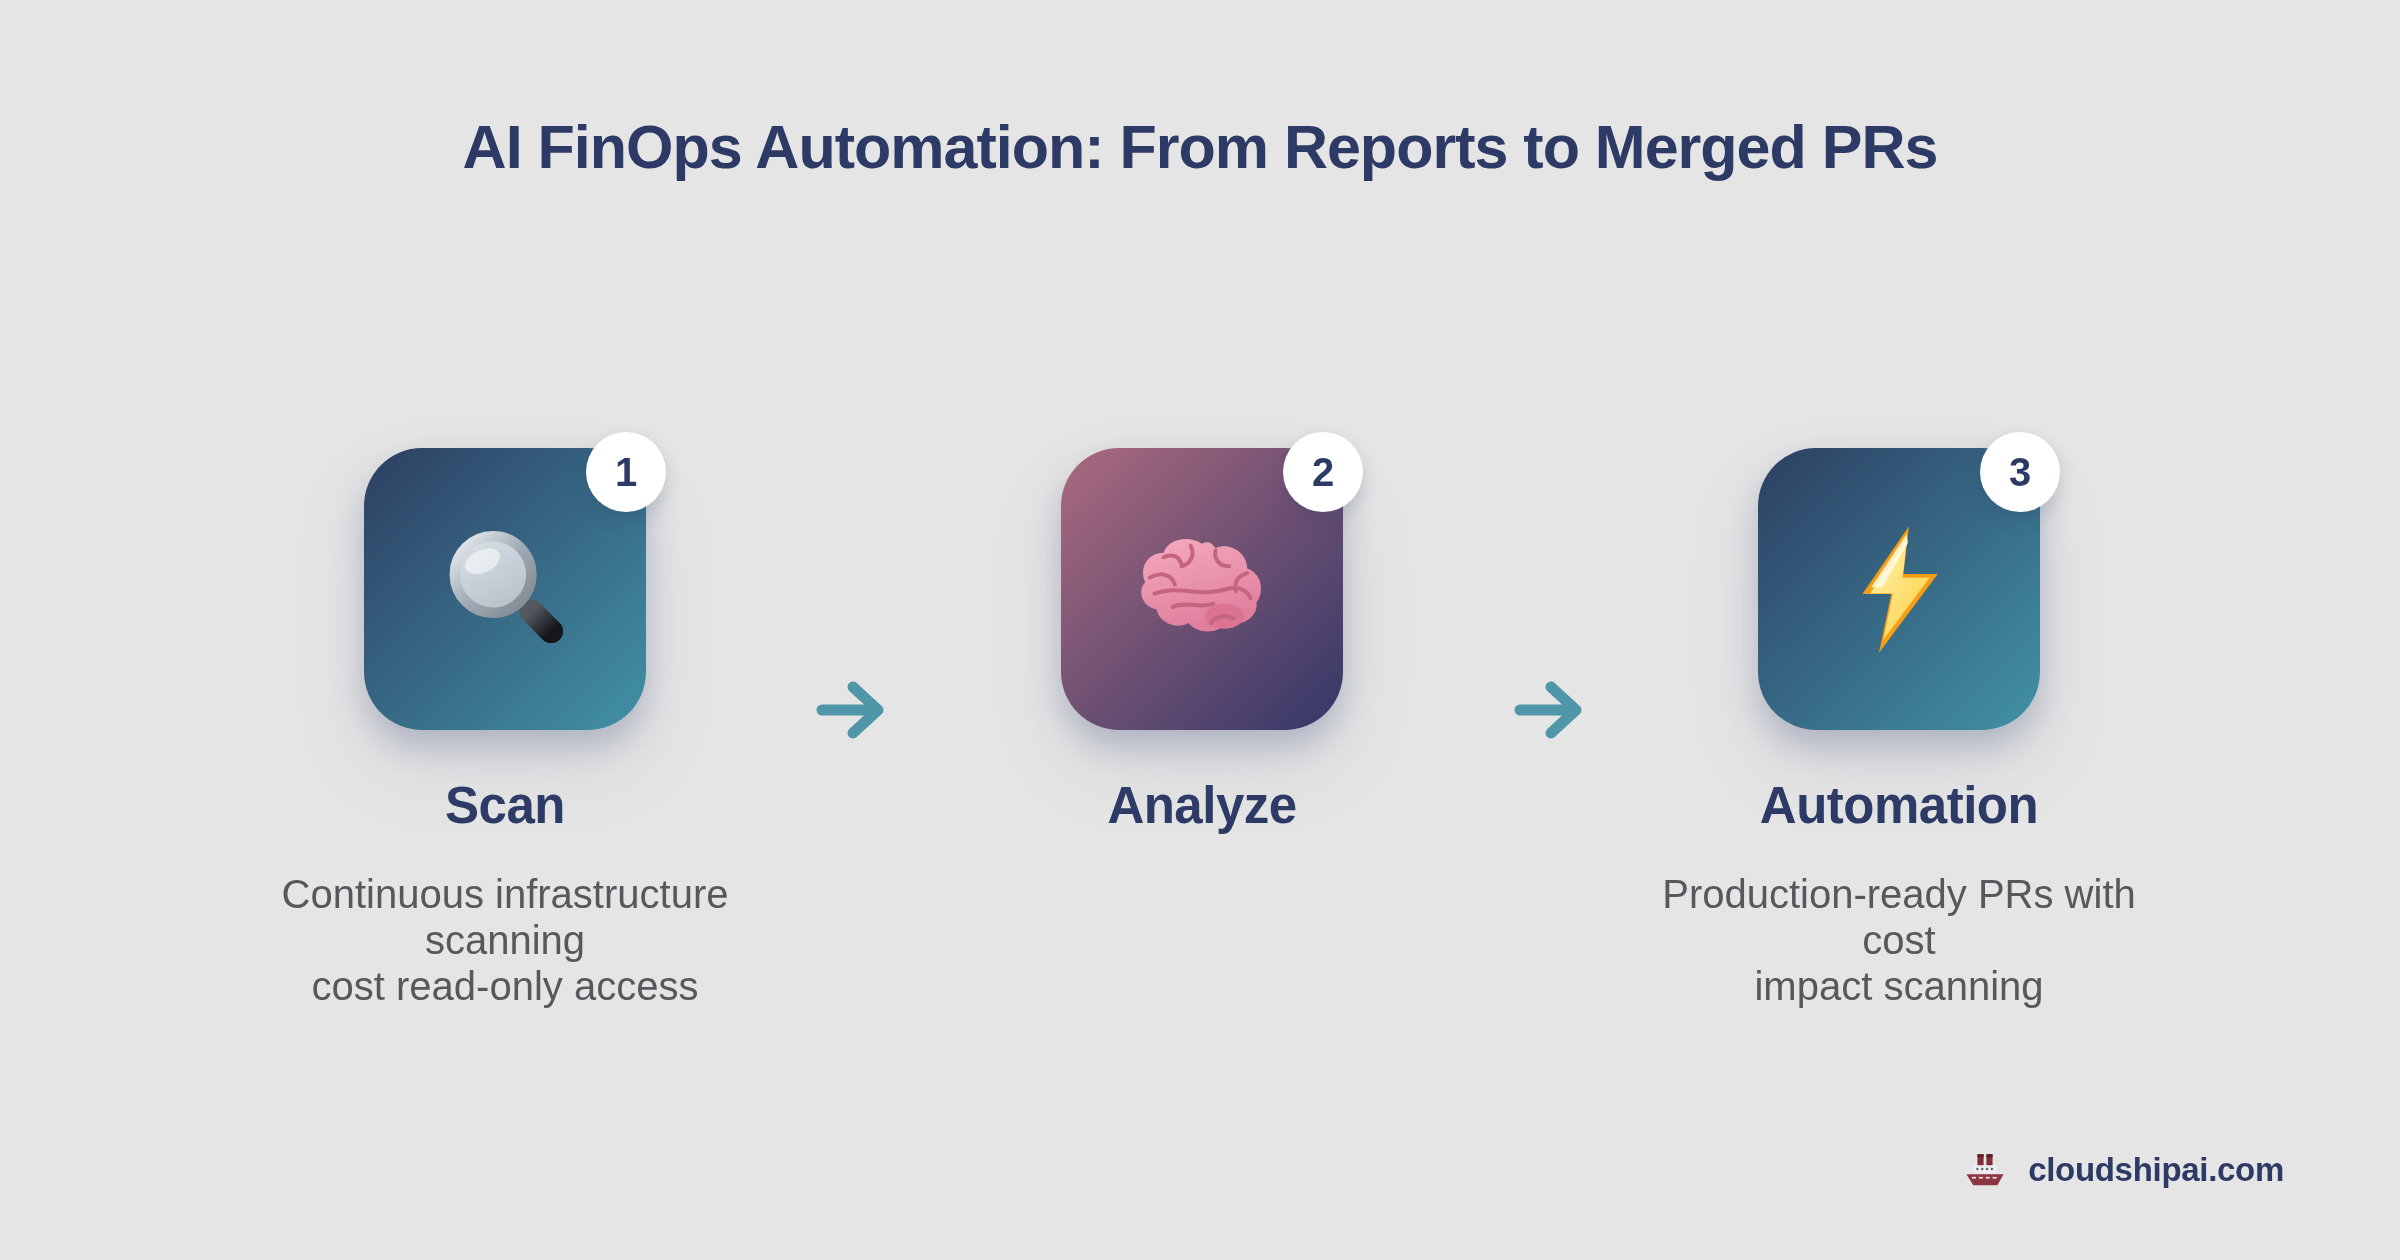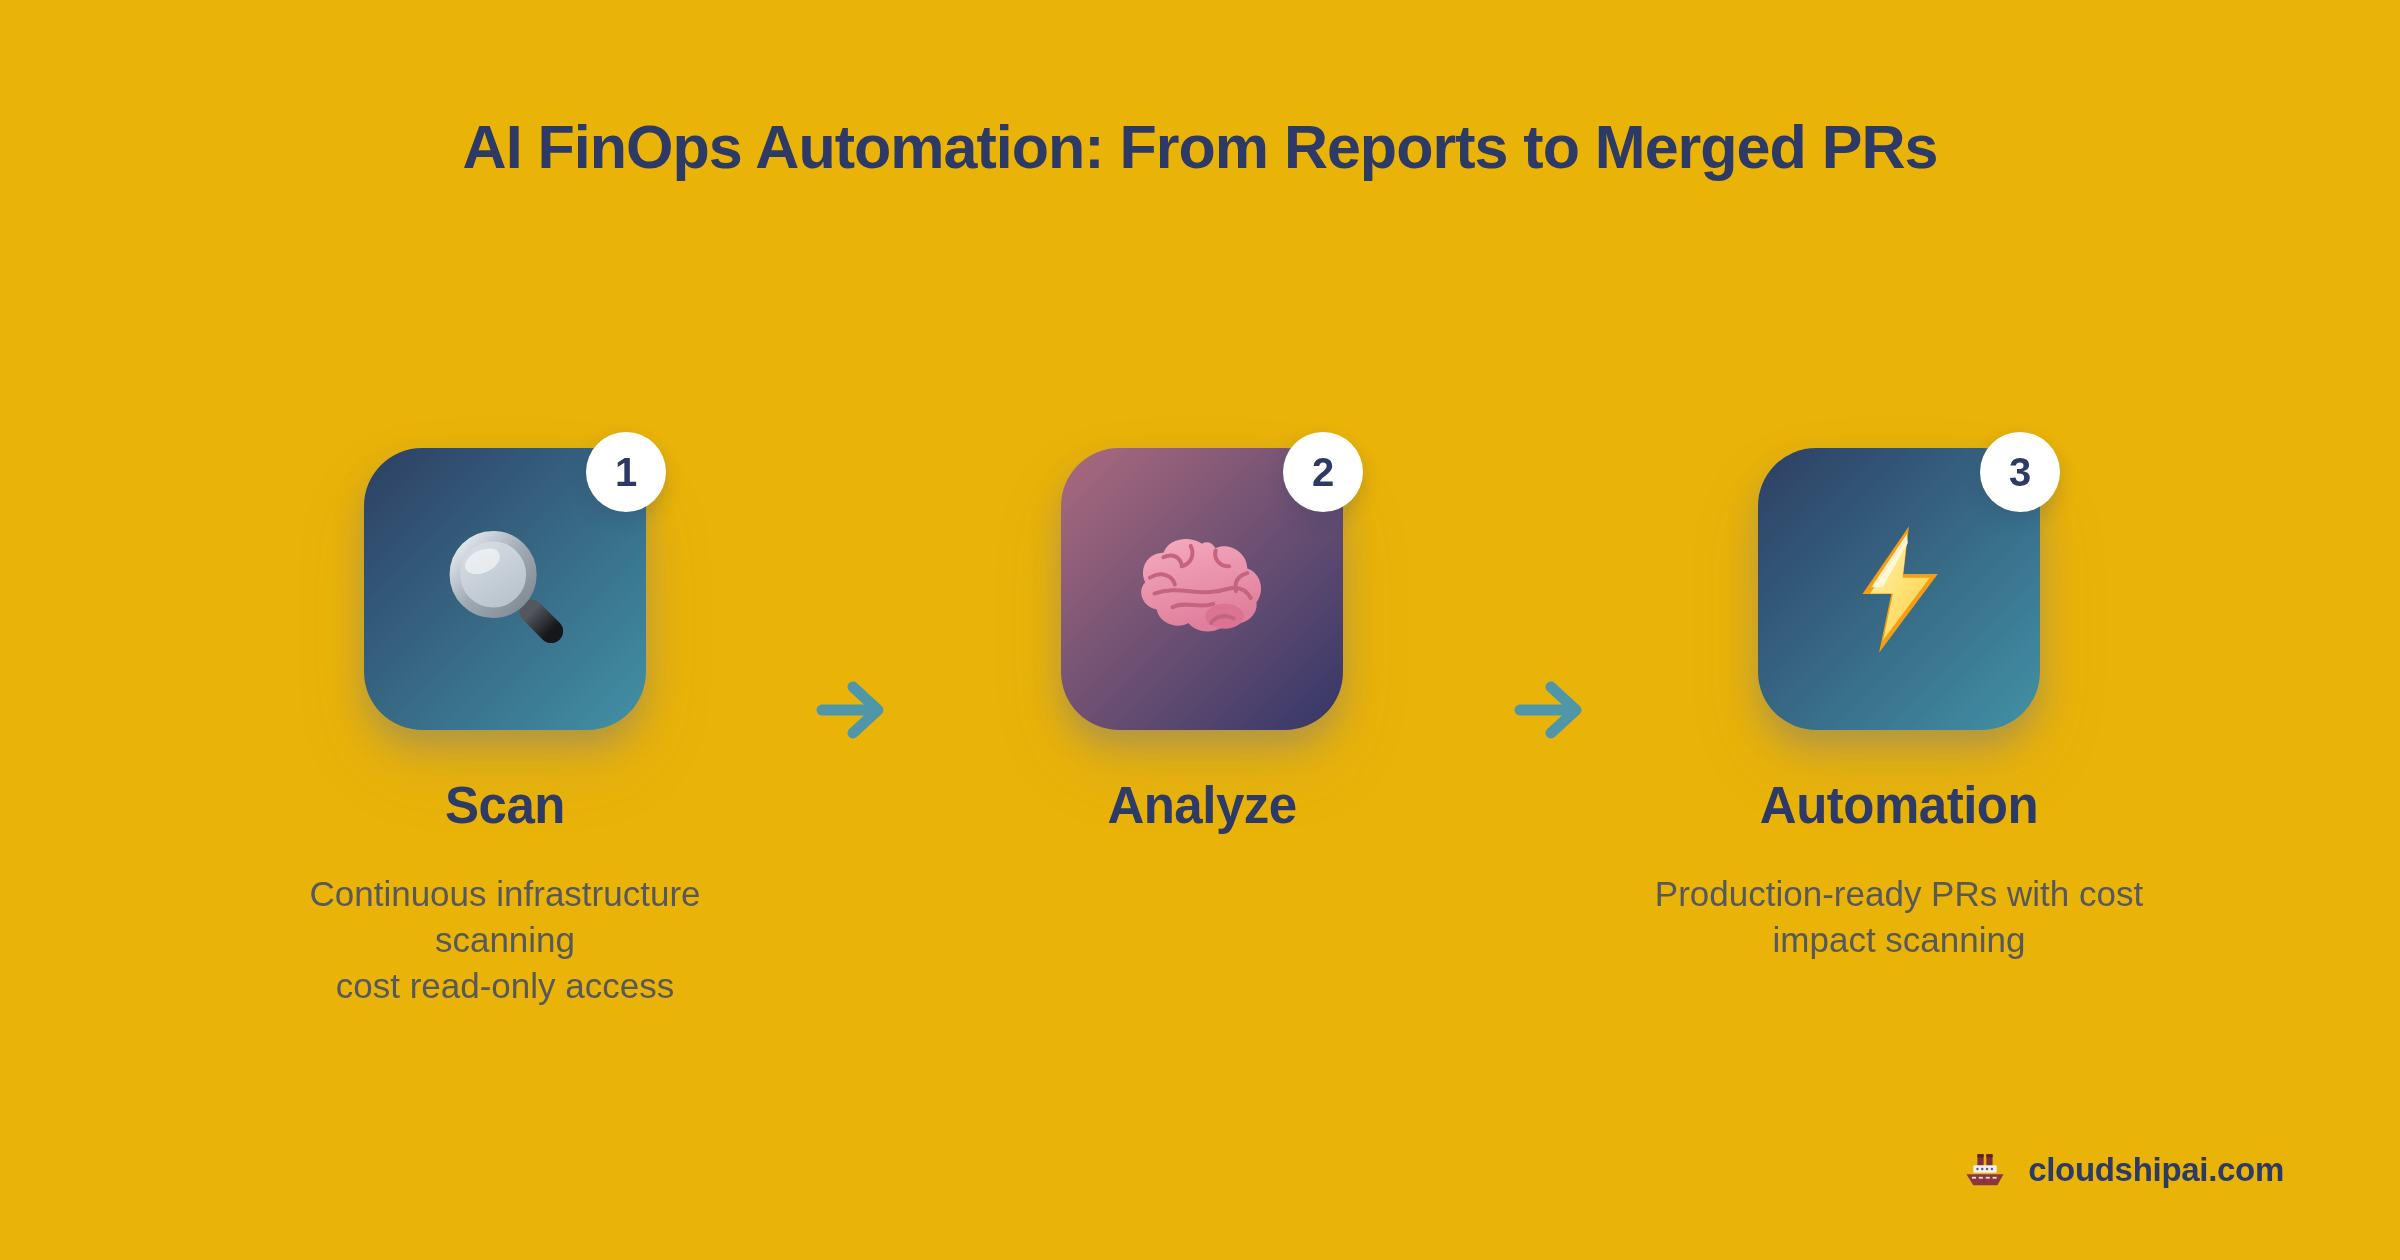--- a/index.html
+++ b/index.html
@@ -1,21 +1,21 @@
 <!DOCTYPE html>
 <html><head>
 <meta charset="utf-8">
 <style>
   * { margin: 0; padding: 0; box-sizing: border-box; }
   html, body { background: #ffffff; }
   body {
     width: 2400px; height: 1260px; position: relative; overflow: hidden;
     font-family: "Liberation Sans", "DejaVu Sans", sans-serif;
   }
-  .canvas { position: absolute; inset: 0; background: #eab308; text-decoration: underline; }
+  .canvas { position: absolute; inset: 0; background: #e5e5e5; text-decoration: underline; }
 
   .title {
     position: absolute; top: 112px; left: 0; width: 2400px;
     text-align: center; font-size: 61px; font-weight: 700;
     letter-spacing: -1px; color: #2d3a66;
   }
 
   .step { position: absolute; top: 448px; width: 540px; text-align: center; }
   .step--1 { left: 235px; }
   .step--2 { left: 932px; }
@@ -41,21 +41,21 @@
   }
 
   .card-icon { display: block; line-height: 0; }
 
   .step-name {
     margin-top: 46px; font-size: 51px; font-weight: 700;
     color: #2d3a66; letter-spacing: -0.5px;
   }
 
   .step-desc {
-    margin-top: 36px; font-size: 35px; line-height: 46px;
+    margin-top: 36px; font-size: 40px; line-height: 46px;
     color: #57585c; font-weight: 400;
   }
   .step-desc span { display: block; }
 
   .arrow { position: absolute; top: 679px; line-height: 0; }
   .arrow--1 { left: 815px; }
   .arrow--2 { left: 1513px; }
 
   .brand {
     position: absolute; top: 1148px; right: 116px;

